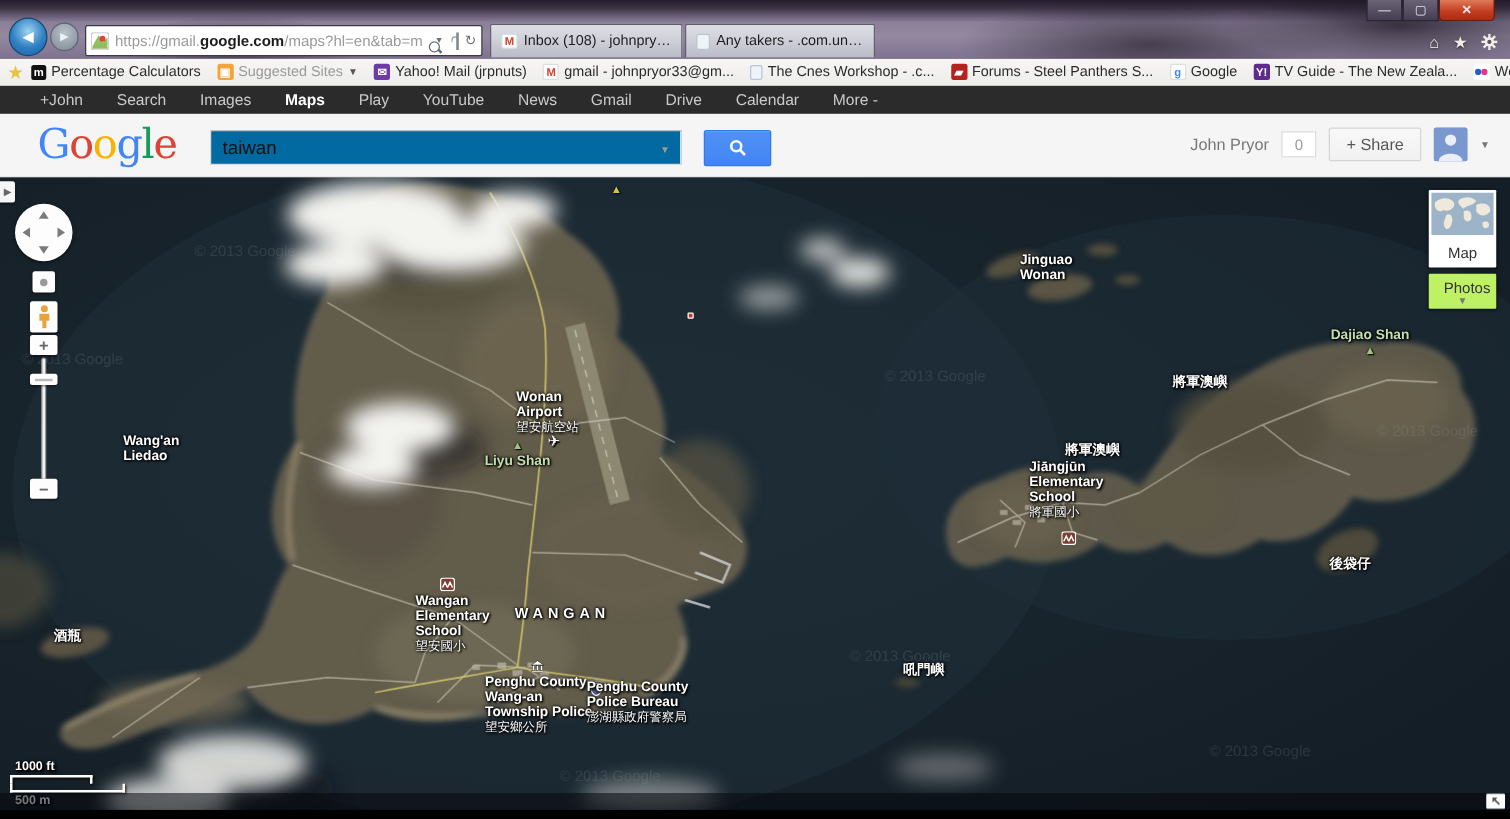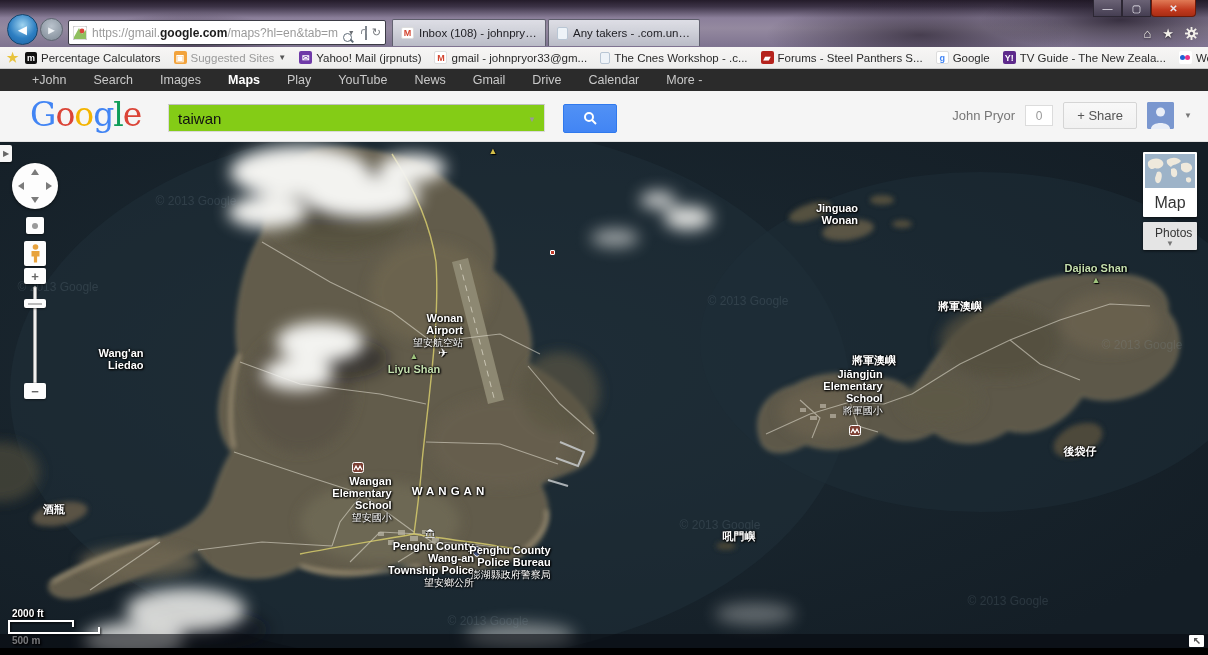--- a/index.html
+++ b/index.html
@@ -60,39 +60,39 @@
   .caret-s { font-size:8px; color:#555; }
 
   
   .gbar { position:absolute; left:0; top:69px; width:1208px; height:22px; background:#2b2b2b;
     display:flex; align-items:center; padding-left:32px; gap:27px; font-size:12.5px; color:#c9c9c9; }
   .gbar .item.active { color:#fff; font-weight:bold; }
 
   
   .header { position:absolute; left:0; top:91px; width:1208px; height:51px; background:#f5f5f5; border-bottom:1px solid #e2e2e2; }
   .logo { position:absolute; left:30px; top:4px; font-family:"DejaVu Serif", serif; font-size:33px; letter-spacing:-1px; }
-  .search-input { position:absolute; left:168px; top:13px; width:377px; height:28px; background:#84cc16;
+  .search-input { position:absolute; left:168px; top:13px; width:377px; height:28px; background:#0369a1;
     border:1px solid #d9d9d9; border-top-color:#c0c0c0; padding:0 24px 0 9px; font-size:15px; color:#111;
     font-family:"Liberation Sans", sans-serif; }
   .search-caret { position:absolute; left:528px; top:24px; font-size:8px; color:#999; }
   .search-btn { position:absolute; left:563px; top:13px; width:54px; height:29px; background:linear-gradient(#5191f5,#4285f4);
     border:1px solid #3079ed; border-radius:2px; display:flex; align-items:center; justify-content:center; }
   .hright { position:absolute; right:16px; top:11px; display:flex; align-items:center; gap:10px; }
   .uname { font-size:13px; color:#777; }
   .notif { width:28px; height:21px; background:#fff; border:1px solid #dcdcdc; color:#999; font-size:12px;
     display:flex; align-items:center; justify-content:center; }
   .share { height:27px; padding:0 13px; background:linear-gradient(#f8f8f8,#f1f1f1); border:1px solid #d5d5d5;
     border-radius:2px; font-size:13px; color:#555; display:flex; align-items:center; }
   .avatar { width:27px; height:27px; border-radius:2px; background:#7a97cf; overflow:hidden; }
   .av-caret { font-size:8px; color:#777; }
 
   
   .map { position:absolute; left:0; top:142px; width:1208px; height:506px; background:#16222a; overflow:hidden; }
   .map svg.base { position:absolute; left:0; top:0; }
-  .mlabel { position:absolute; transform:translateX(-50%); text-align:right; color:#fff; font-size:11px; font-weight:bold;
+  .mlabel { position:absolute; transform:translateX(-50%); text-align:left; color:#fff; font-size:11px; font-weight:bold;
     line-height:12px; white-space:nowrap; text-shadow:0 0 2px #000,0 0 3px #000,1px 1px 2px #000; }
   .mlabel .msub { font-size:10px; font-weight:normal; margin-top:1px; }
   .mlabel.green { color:#c4dfae; }
   .mlabel.town { letter-spacing:4px; font-size:11.5px; }
   .micon { position:absolute; transform:translateX(-50%); text-shadow:0 0 2px #000,1px 1px 1px #000; }
   .wm { position:absolute; transform:translateX(-50%); color:#93a7b3; opacity:.17; font-size:12px; white-space:nowrap; }
 
   
   .expander { position:absolute; left:0; top:3px; width:12px; height:17px; background:#f6f6f6; border-radius:0 2px 2px 0;
     box-shadow:0 1px 2px rgba(0,0,0,.5); color:#666; font-size:8px; display:flex; align-items:center; justify-content:center; }
@@ -112,22 +112,22 @@
   .ztrack { position:absolute; left:33px; top:144px; width:4px; height:98px; background:#f0f0f0; border:1px solid #9a9a9a; border-radius:2px; }
   .zhandle { position:absolute; left:24px; top:157px; width:22px; height:9px; background:#fdfdfd; border-radius:2px;
     box-shadow:0 1px 2px rgba(0,0,0,.5); }
   .zhandle::after { content:""; display:block; margin:3.5px 4px; height:2px; background:#bbb; }
   .zminus { left:24px; top:241px; width:22px; height:16px; font-size:13px; font-weight:bold; }
 
   
   .viewbtns { position:absolute; right:11px; top:10px; width:54px; }
   .mapbtn { width:54px; background:#fff; border-radius:1px; box-shadow:0 1px 3px rgba(0,0,0,.6);
     padding:2px; margin-bottom:5px; }
-  .mapbtn .lbl { text-align:center; font-size:16px; color:#333; padding:2px 0 3px; }
-  .photosbtn { width:54px; background:#e5e5e5; border-radius:1px; box-shadow:0 1px 3px rgba(0,0,0,.6);
+  .mapbtn .lbl { text-align:center; font-size:12px; color:#333; padding:2px 0 3px; }
+  .photosbtn { width:54px; background:#bef264; border-radius:1px; box-shadow:0 1px 3px rgba(0,0,0,.6);
     text-align:center; font-size:12px; color:#333; padding:4px 12px 2px; }
   .photosbtn .pc { font-size:8px; color:#777; line-height:8px; }
 
   
   .scale { position:absolute; left:8px; top:466px; color:#fff; font-size:10px; font-weight:bold;
     text-shadow:0 0 2px #000,1px 1px 1px #000; filter:drop-shadow(1px 1px 1px rgba(0,0,0,.8)); }
   .s-ft { width:66px; height:7px; border-top:2px solid #fff; border-left:2px solid #fff; border-right:2px solid #fff; margin-top:1px; }
   .s-m  { width:92px; height:7px; border-bottom:2px solid #fff; border-left:2px solid #fff; border-right:2px solid #fff; }
   .s-ft-label { padding-left:4px; }
   .s-m-label { padding-left:4px; margin-top:1px; }
@@ -552,21 +552,21 @@
         </svg>
         <div class="lbl">Map</div>
       </div>
       <div class="photosbtn">
         <div>Photos</div>
         <div class="pc">▼</div>
       </div>
     </div>
 
     <div class="scale">
-      <div class="s-ft-label">2000 ft</div>
+      <div class="s-ft-label">1000 ft</div>
       <div class="s-ft"></div>
       <div class="s-m"></div>
       <div class="s-m-label">500 m</div>
     </div>
 
     <div class="attrib">
       <span class="reportbox">
         <svg width="8" height="8" viewBox="0 0 8 8">
           <path d="M1,1 h4 L3.5,2.5 L7,6 L6,7 L2.5,3.5 L1,5 Z" fill="#555"></path>
         </svg>

